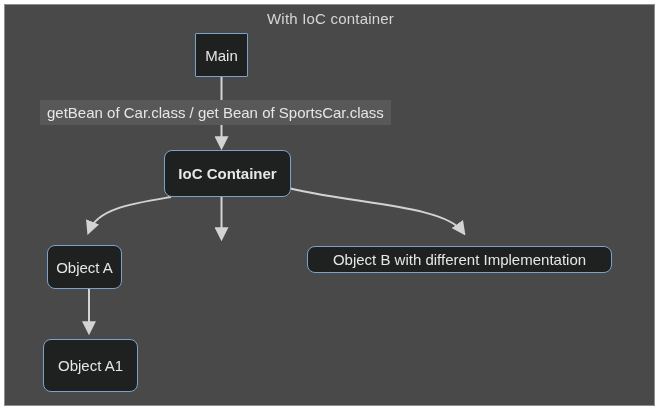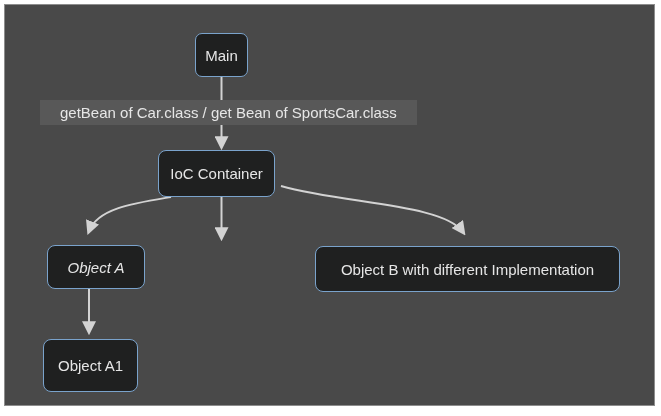--- a/index.html
+++ b/index.html
@@ -49,57 +49,58 @@
     background: var(--node_fill, #1f2020);
     border: 1.5px solid var(--node_border, #7aa3cc);
     color: var(--node_text, #e6e6e6);
     font-size: 15px;
     display: flex;
     align-items: center;
     justify-content: center;
     white-space: nowrap;
     border-radius: 8px;
   }
-  .node.square { border-radius: 7px; }
+  .node.square { border-radius: 1px; }
   .edge-label {
     position: absolute;
     left: 40px; top: 100px;
     background: var(--label_bg, #585858);
     color: var(--label_text, #e6e6e6);
     font-size: 15px;
     line-height: 17px;
-    padding: 4px 20px;
+    padding: 4px 7px;
     white-space: nowrap;
   }
 </style>
 </head>
 <body>
 
 <div class="stage">
   <div class="canvas"></div>
 
+  <div class="title">With IoC container</div>
 
   <svg class="edges" viewBox="0 0 661 416" xmlns="http://www.w3.org/2000/svg">
     <defs>
       <marker id="arrow" viewBox="0 0 10 10" refX="7" refY="5" markerWidth="7" markerHeight="7" orient="auto-start-reverse">
         <path class="arrowhead" d="M0,0 L10,5 L0,10 z"></path>
       </marker>
     </defs>
     <path class="edge" d="M221.5,77 L221.5,146" marker-end="url(#arrow)"></path>
     <path class="edge" d="M171,197 C135,203 98,208 89,231" marker-end="url(#arrow)"></path>
     <path class="edge" d="M221.5,197 L221.5,237" marker-end="url(#arrow)"></path>
     <path class="edge" d="M281,186 C345,204 443,204 463,232" marker-end="url(#arrow)"></path>
     <path class="edge" d="M89,289 L89,331" marker-end="url(#arrow)"></path>
   </svg>
 
   <div class="edge-label">getBean of Car.class / get Bean of SportsCar.class</div>
 
   <div class="node square" style="left:195px; top:33px; width:53px; height:44px;">Main</div>
 
-  <div class="node" style="left:158px; top:150px; width:117px; height:47px;">IoC Container</div>
+  <div class="node" style="left:164px; top:150px; width:127px; height:47px;font-weight:bold;">IoC Container</div>
 
-  <div class="node" style="left:47px; top:245px; width:98px; height:44px;font-style:italic;">Object A</div>
+  <div class="node" style="left:47px; top:245px; width:75px; height:44px;">Object A</div>
 
 
-  <div class="node" style="left:315px; top:246px; width:305px; height:46px;">Object B with different Implementation</div>
+  <div class="node" style="left:307px; top:246px; width:305px; height:27px;">Object B with different Implementation</div>
 
   <div class="node" style="left:43px; top:339px; width:95px; height:53px;">Object A1</div>
 </div>
 
 </body></html>

